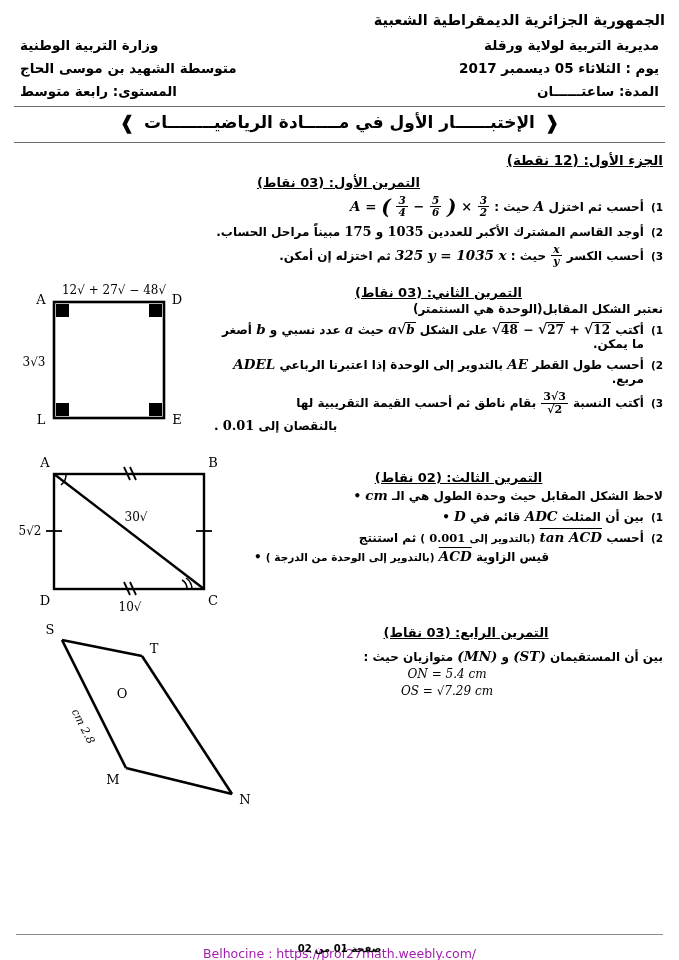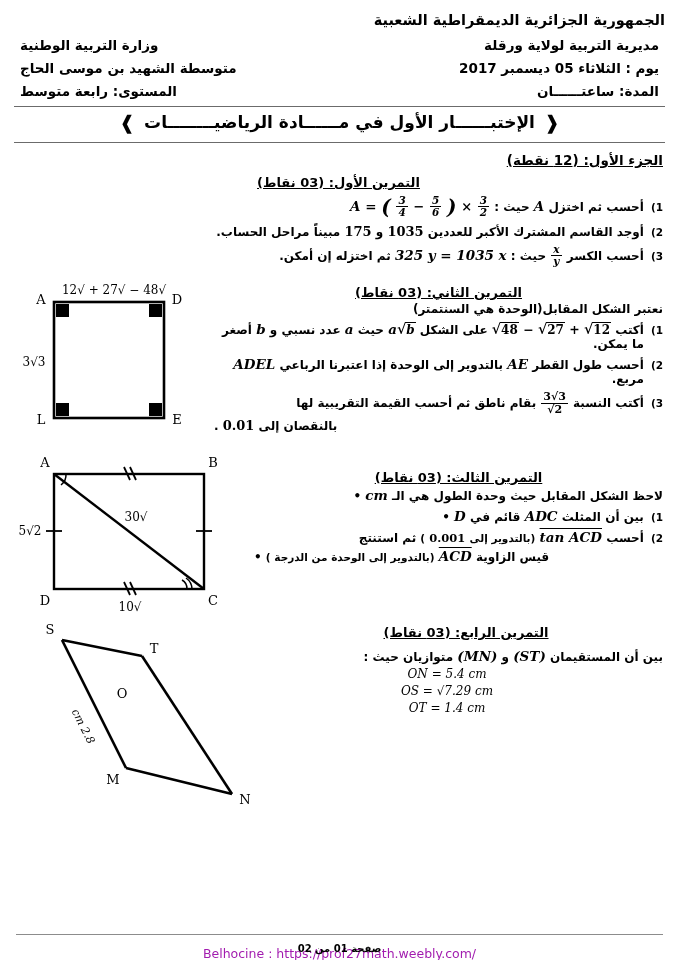--- a/index.html
+++ b/index.html
@@ -392,21 +392,21 @@
           <text class="lbl" x="163" y="146" text-anchor="middle"><tspan>E</tspan></text>
 
           <text class="lbl-math" x="20" y="88" text-anchor="middle"><tspan>3√3</tspan></text>
         </svg>
       </div>
     </div>
   </div>
 
   <div class="block" style="margin-top:6px;">
     <div class="textcol" style="padding-top:14px;">
-      <div class="ex-head">التمرين الثالث: (03 نقاط)</div>
+      <div class="ex-head">التمرين الثالث: (02 نقاط)</div>
       <div class="ex-intro">
         <span>لاحظ الشكل المقابل حيث وحدة الطول هي الـ</span>
         <span class="mi">cm</span>
         <span>•</span>
       </div>
 
       <div class="q" style="justify-content:flex-end;">
         <span class="num">1)</span>
         <span class="body" style="text-align:right;">
           <span>بين أن المثلث</span>
@@ -483,21 +483,20 @@
       <div class="ex-intro" style="margin-top:8px;">
         <span>بين أن المستقيمان</span>
         <span class="mi">(ST)</span>
         <span>و</span>
         <span class="mi">(MN)</span>
         <span>متوازيان حيث :</span>
       </div>
 
       <div class="eqline">ON = 5.4 cm</div>
       <div class="eqline">OS = √7.29 cm</div>
-      <div class="eqline">OT = 1.4 cm</div>
     </div>
 
     <div class="figcol">
       <div class="figure">
         <svg width="255" height="200" viewBox="0 0 255 200">
 
           <line x1="48" y1="22" x2="128" y2="38" stroke="#000" stroke-width="2.6"></line>
 
           <line x1="128" y1="38" x2="218" y2="176" stroke="#000" stroke-width="2.6"></line>
 

